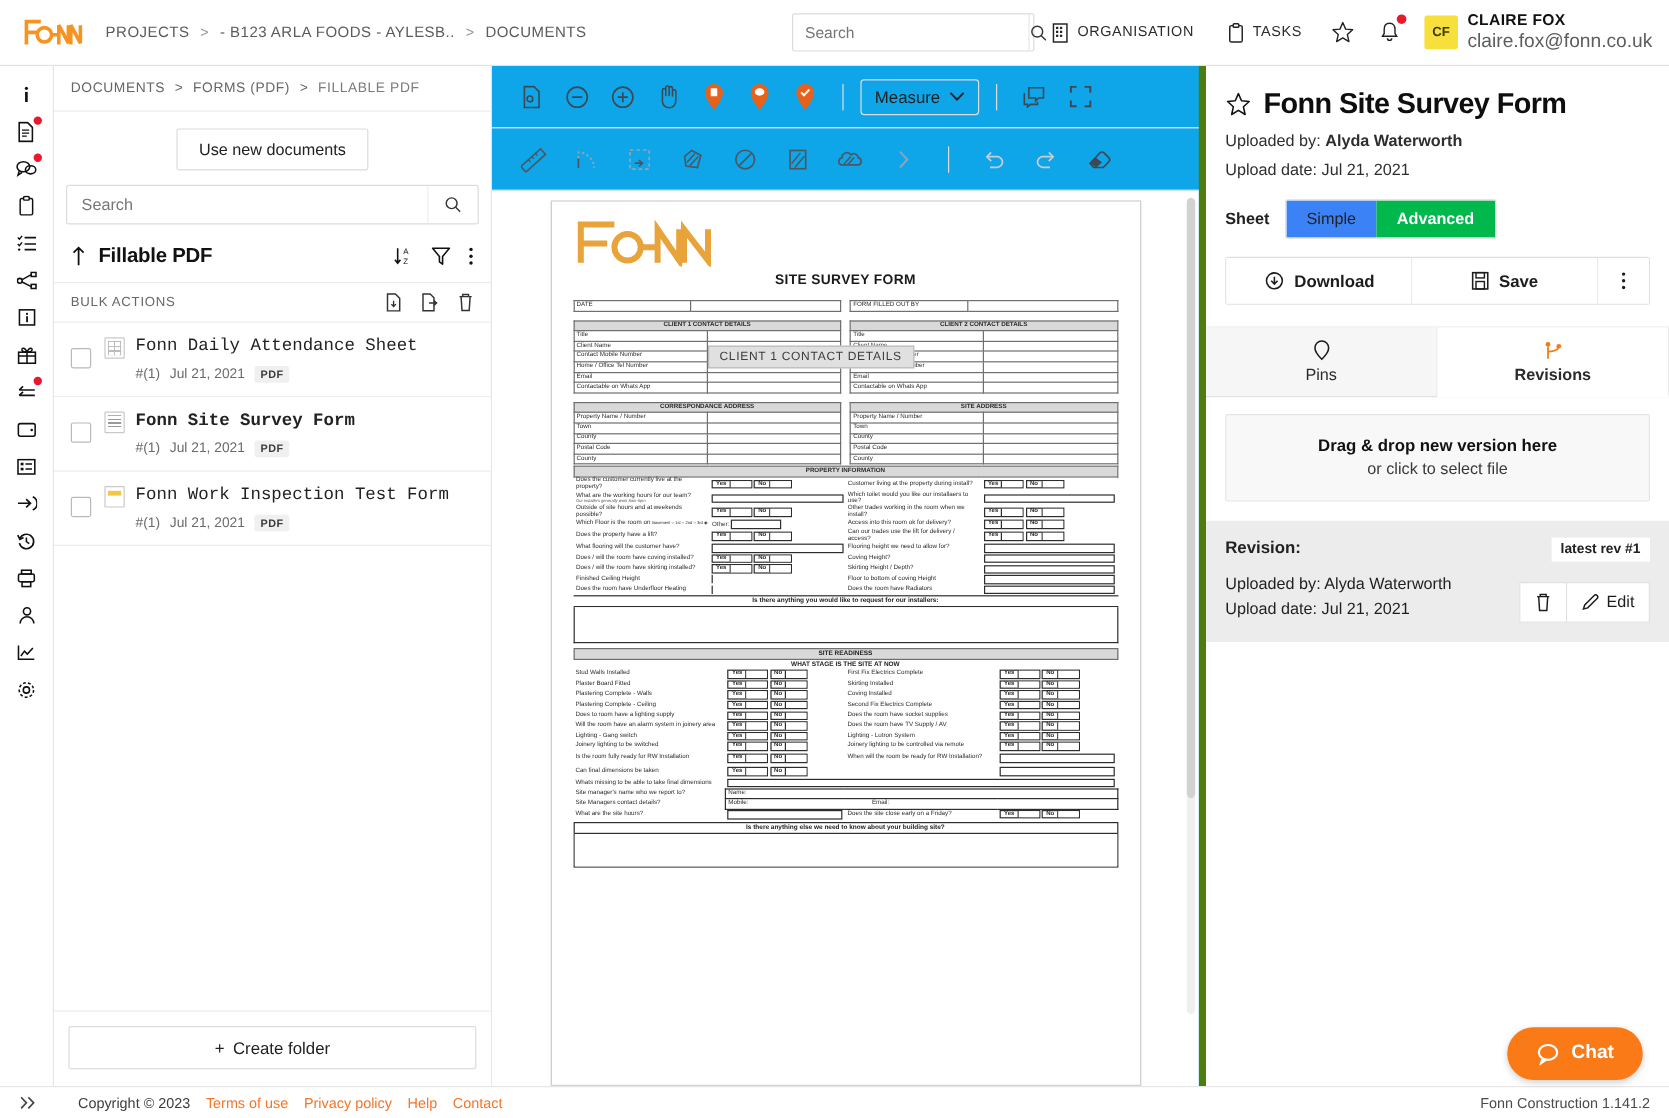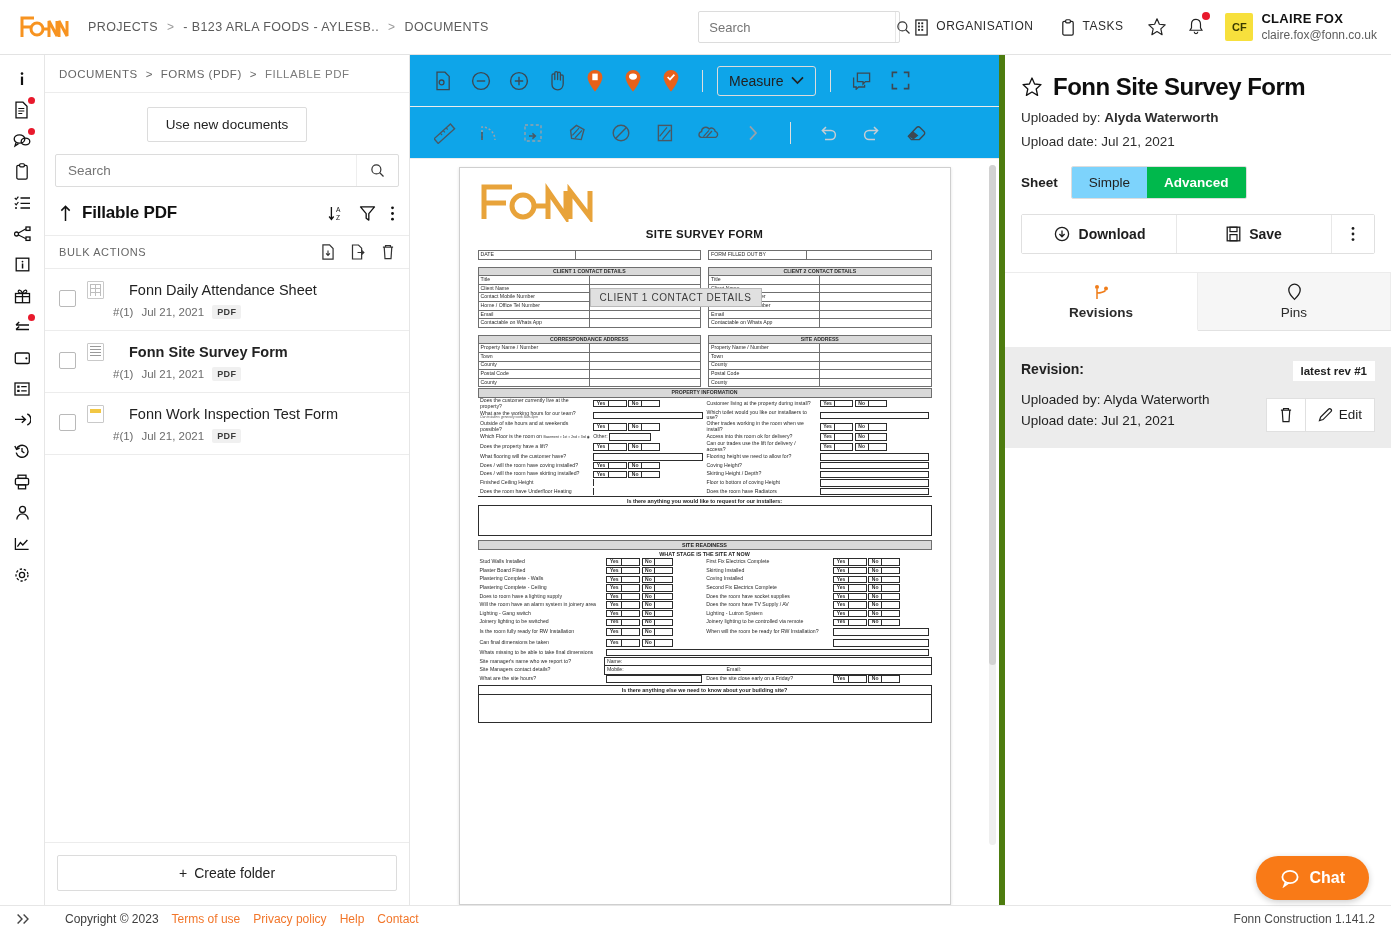--- a/index.html
+++ b/index.html
@@ -24,21 +24,21 @@
   .search-box { display: flex; align-items: center; border: 1px solid #dcdcdc; border-radius: 2px; height: 32px; width: 202px; }
   .search-box input { border: 0; outline: none; flex: 1; padding: 0 10px; font-size: 13px; font-family: inherit; color: #333; height: 100%; background: transparent; }
   .search-btn { width: 34px; height: 100%; border: 0; border-left: 1px solid #e7e7e7; background: transparent; cursor: pointer; display: flex; align-items: center; justify-content: center; }
   .tb-item { display: flex; align-items: flex-start; gap: 7px; padding: 0 14px; font-size: 12px; letter-spacing: .5px; color: #2c2c2c; cursor: pointer; }
   .icon-btn { padding: 0 10px; display: flex; align-items: center; position: relative; cursor: pointer; }
   .dot-red { position: absolute; width: 8px; height: 8px; border-radius: 50%; background: #e8192c; top: -5px; right: 5px; }
   .avatar { width: 28px; height: 28px; background: #f7e03c; color: #3a3a00; font-weight: 700; font-size: 11px;
             display: flex; align-items: center; justify-content: center; border-radius: 2px; margin-left: 10px; }
   .user-meta { margin-left: 8px; line-height: 1.25; }
   .user-name { font-size: 13px; font-weight: 600; letter-spacing: .3px; color: #111; }
-  .user-mail { font-size: 12px; color: #5d5d5d; }
+  .user-mail { font-size: 16px; color: #5d5d5d; }
 
   
   .body { flex: 1; display: flex; min-height: 0; }
 
   
   .rail { width: 45px; flex: 0 0 45px; border-right: 1px solid #e6e6e6; background: #fff;
           display: flex; flex-direction: column; align-items: center; padding-top: 8px; }
   .rail-item { width: 45px; height: 31px; display: flex; align-items: center; justify-content: center; position: relative; cursor: pointer; }
   .rail-item .dot-red { top: 3px; right: 10px; width: 7px; height: 7px; }
 
@@ -59,21 +59,21 @@
   .lt-icons span { cursor: pointer; display: flex; align-items: center; }
   .bulk-row { display: flex; align-items: center; padding: 8px 14px; border-top: 1px solid #ececec; border-bottom: 1px solid #ececec; }
   .bulk-label { font-size: 11px; letter-spacing: .6px; color: #666; }
   .bulk-icons { margin-left: auto; display: flex; align-items: center; gap: 16px; }
   .bulk-icons span { cursor: pointer; display: flex; }
   .doc-list { flex: 1; overflow: auto; }
   .doc-item { display: flex; align-items: flex-start; gap: 11px; padding: 12px 14px 11px; border-bottom: 1px solid #ececec; cursor: pointer; }
   .doc-item.selected { background: #fff; }
   .cb { width: 17px; height: 17px; border: 1px solid #b9b9b9; border-radius: 2px; background: #fff; flex: 0 0 17px; margin-top: 9px; cursor: pointer; }
   .doc-body { flex: 1; min-width: 0; }
-  .doc-name-row { display: flex; align-items: center; gap: 25px; }
+  .doc-name-row { display: flex; align-items: flex-start; gap: 9px; font-family: Liberation Mono, monospace; }
   .ftype { width: 17px; height: 18px; flex: 0 0 17px; border: 1px solid #c9c9c9; background: #fff; border-radius: 1px; position: relative; overflow: hidden; }
   .ftype.grid::after { content: ""; position: absolute; inset: 2px; background:
       repeating-linear-gradient(to bottom,#bdbdbd 0 1px,transparent 1px 4px),
       repeating-linear-gradient(to right,#bdbdbd 0 1px,transparent 1px 5px); }
   .ftype.grid2::after { content: ""; position: absolute; inset: 2px; background:
       repeating-linear-gradient(to bottom,#9a9a9a 0 1px,transparent 1px 3px); }
   .ftype.yellow::after { content: ""; position: absolute; left:2px; right:2px; top:3px; height:4px; background:#f2c744; box-shadow: 0 6px 0 -2px #d9d9d9, 0 10px 0 -2px #d9d9d9;}
   .doc-name { font-size: 14.5px; color: #222; }
   .doc-name.bold { font-weight: 700; }
   .doc-meta { display: flex; align-items: center; gap: 8px; margin-top: 6px; font-size: 11.5px; color: #6b6b6b; padding-left: 26px; }
@@ -119,21 +119,21 @@
 
   
   .right { width: 386px; flex: 0 0 386px; display: flex; flex-direction: column; background: #fff; min-height: 0; }
   .r-pad { padding: 18px 16px 0; }
   .r-title { display: flex; align-items: center; gap: 10px; font-size: 24px; font-weight: 700; color: #0e0e0e; letter-spacing: -.5px; }
   .r-line { font-size: 13.5px; color: #2e2e2e; margin-top: 9px; }
   .r-line b { font-weight: 700; }
   .viewer-row { display: flex; align-items: center; gap: 13px; margin-top: 17px; }
   .viewer-lbl { font-size: 13.5px; font-weight: 700; }
   .seg { display: flex; border: 1px solid #ddd; border-radius: 2px; overflow: hidden; }
-  .seg button { font-family: inherit; font-size: 13.5px; padding: 8px 17px; border: 0; background: #7dd3fc; cursor: pointer; color: #222; }
+  .seg button { font-family: inherit; font-size: 13.5px; padding: 8px 17px; border: 0; background: #3b82f6; cursor: pointer; color: #222; }
   .seg button.on { background: #00b84c; color: #fff; font-weight: 700; text-align: center; }
   .act-row { display: flex; margin-top: 15px; border: 1px solid #e0e0e0; border-radius: 2px; }
   .act-row button { flex: 1; background: #fff; border: 0; border-right: 1px solid #e8e8e8; font-family: inherit;
                     font-size: 14px; font-weight: 700; color: #1d1d1d; height: 38px; cursor: pointer; display: flex;
                     align-items: center; justify-content: center; gap: 8px; }
   .act-row button.kebab { flex: 0 0 42px; border-right: 0; font-weight: 400; }
   .tabs { display: flex; margin-top: 18px; border-top: 1px solid #ececec; border-bottom: 1px solid #e2e2e2; }
   .tab { flex: 1; background: #f6f6f6; border-right: 1px solid #ececec; padding: 10px 0 9px; text-align: center; cursor: pointer; }
   .tab.on { background: #fff; border-bottom: 2px solid #fff; margin-bottom: -1px; }
   .tab .tico { display: block; height: 18px; display: flex; align-items: center; justify-content: center; }
@@ -1294,40 +1294,44 @@
             <svg width="4" height="16" viewBox="0 0 4 16">
               <circle cx="2" cy="2.4" r="1.4" fill="#1d1d1d"></circle>
                 <circle cx="2" cy="8" r="1.4" fill="#1d1d1d"></circle>
                 <circle cx="2" cy="13.6" r="1.4" fill="#1d1d1d"></circle>
             </svg>
           </button>
         </div>
       </div>
 
       <div class="tabs">
+        <div class="tab">
+          <span class="tico">
+            <svg width="15" height="18" viewBox="0 0 15 18">
+              <path d="M7.5 1.2 C4.3 1.2 1.8 3.8 1.8 7 C1.8 10.8 7.5 16.4 7.5 16.4 S13.2 10.8 13.2 7 C13.2 3.8 10.7 1.2 7.5 1.2 Z" fill="none" stroke="#1d1d1d" stroke-width="1.3"></path>
+            </svg>
+          </span>
+          <span class="tlbl">Pins</span>
+        </div>
         <div class="tab on">
           <span class="tico">
             <svg width="17" height="17" viewBox="0 0 17 17">
               <circle cx="4" cy="3" r="2" fill="#f07d1a"></circle>
                 <circle cx="13" cy="4.6" r="2" fill="#f07d1a"></circle>
               <path d="M4 5 V15 M4 9 C8 9 11 8 12.6 6.4" fill="none" stroke="#f07d1a" stroke-width="1.5"></path>
             </svg>
           </span>
           <span class="tlbl">Revisions</span>
         </div>
-        <div class="tab">
-          <span class="tico">
-            <svg width="15" height="18" viewBox="0 0 15 18">
-              <path d="M7.5 1.2 C4.3 1.2 1.8 3.8 1.8 7 C1.8 10.8 7.5 16.4 7.5 16.4 S13.2 10.8 13.2 7 C13.2 3.8 10.7 1.2 7.5 1.2 Z" fill="none" stroke="#1d1d1d" stroke-width="1.3"></path>
-            </svg>
-          </span>
-          <span class="tlbl">Pins</span>
-        </div>
-      </div>
-
+      </div>
+
+      <div class="drop">
+        <div class="d1">Drag &amp; drop new version here</div>
+        <div class="d2">or click to select file</div>
+      </div>
 
       <div class="rev">
         <div class="rev-top">
           <span class="rev-h">Revision:</span>
           <span class="rev-badge">latest rev #1</span>
         </div>
         <div class="rev-body">
           <div class="rev-lines">
             <div>Uploaded by: Alyda Waterworth</div>
             <div>Upload date: Jul 21, 2021</div>

